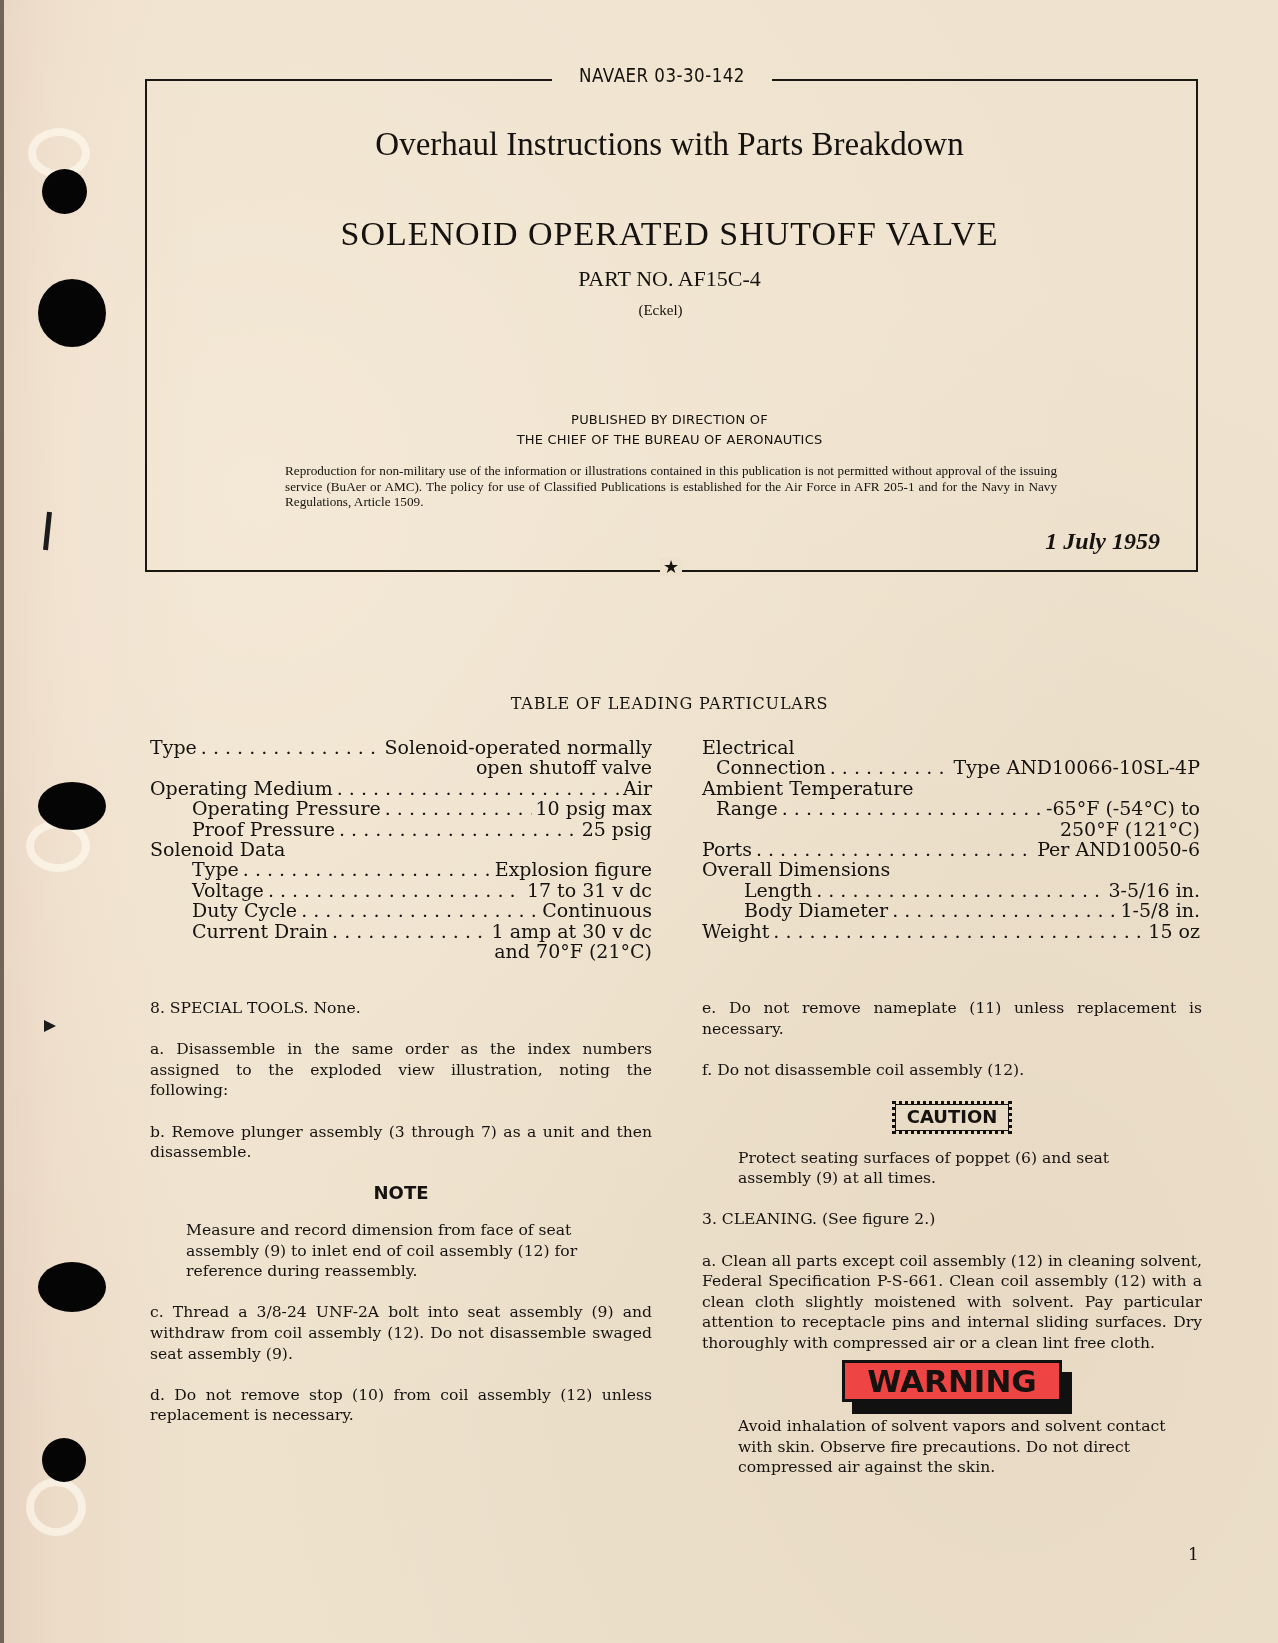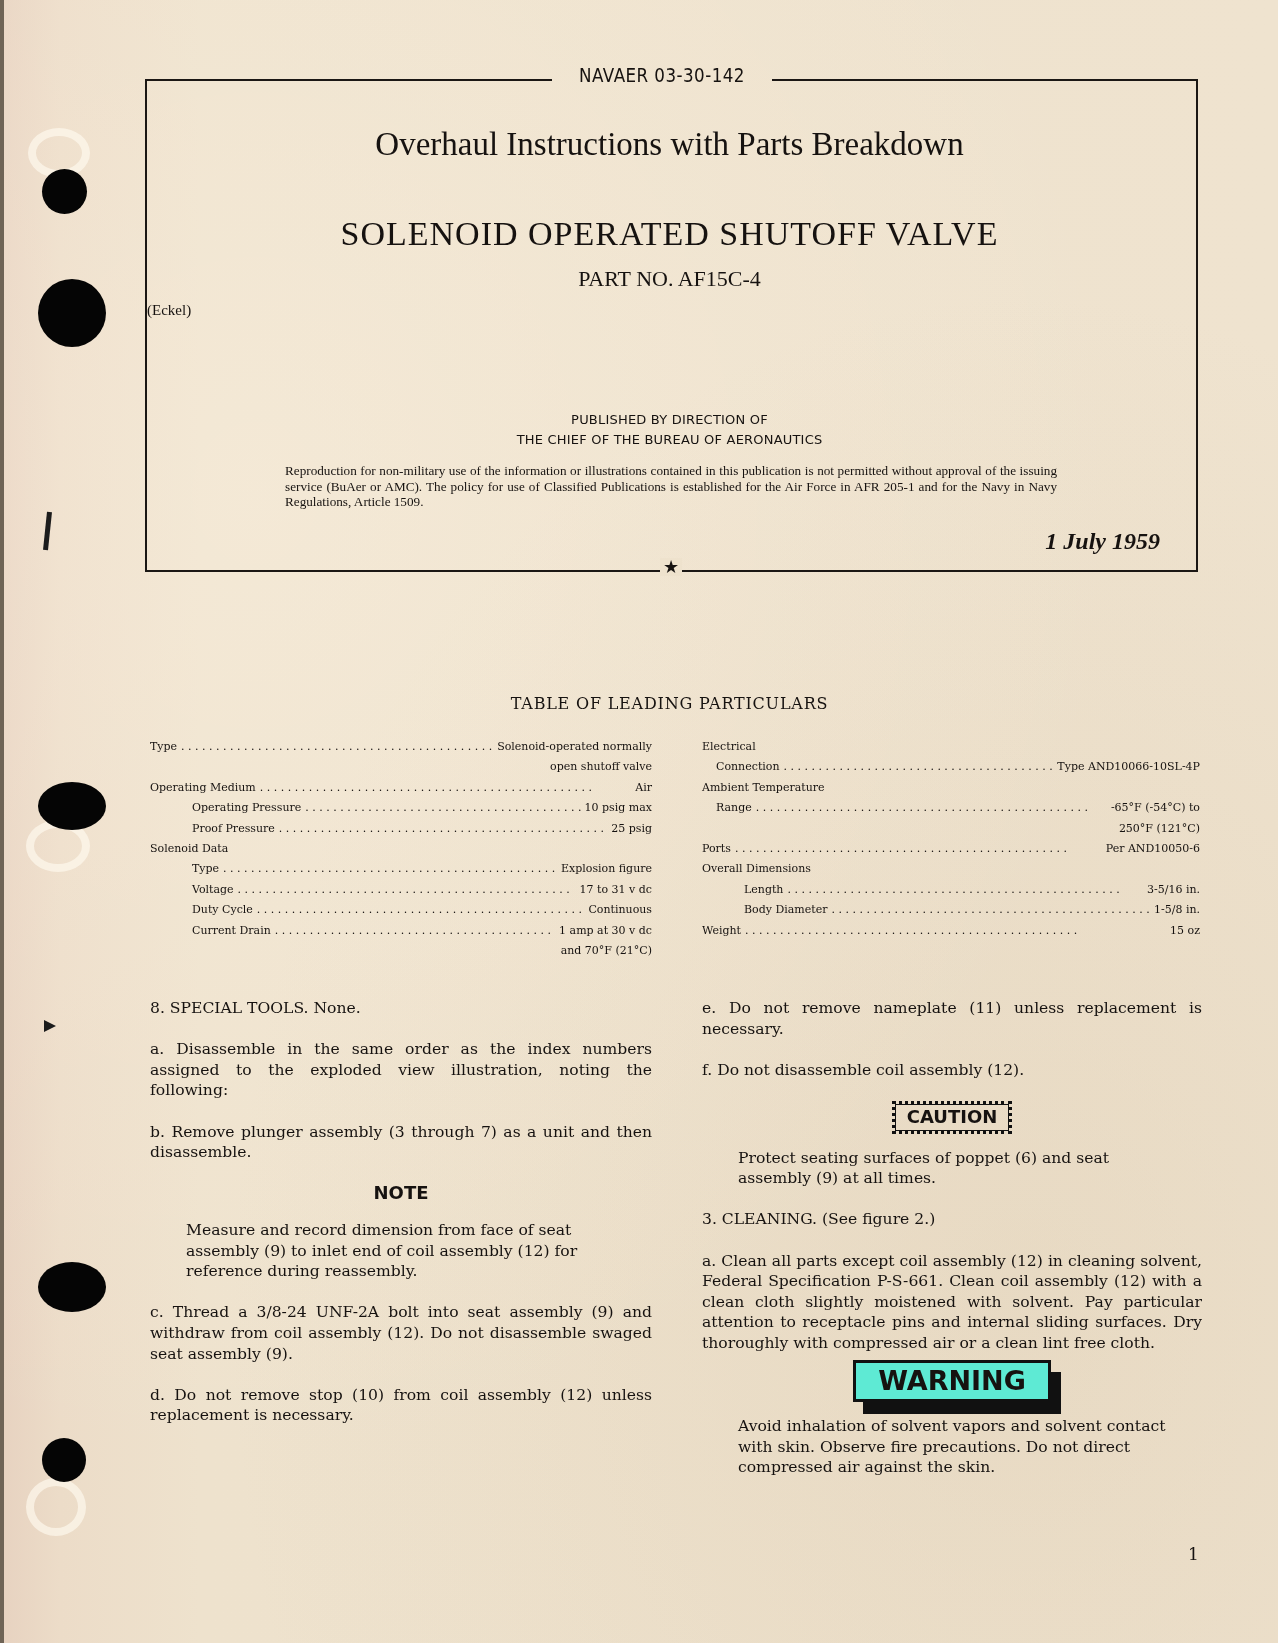--- a/index.html
+++ b/index.html
@@ -51,21 +51,21 @@
     }
     .item-title {
       position: absolute; left: 145px; width: 1049px; text-align: center; top: 215px;
       font-family: "Liberation Serif", serif; font-size: 34px; letter-spacing: 1px;
     }
     .part-no {
       position: absolute; left: 145px; width: 1049px; text-align: center; top: 266px;
       font-family: "Liberation Serif", serif; font-size: 22px;
     }
     .manufacturer {
-      position: absolute; left: 147px; width: 1049px; text-align: left; top: 302px;
+      position: absolute; left: 136px; width: 1049px; text-align: center; top: 302px;
       font-family: "Liberation Serif", serif; font-size: 15px;
     }
     .authority {
       position: absolute; left: 145px; width: 1049px; text-align: center; top: 410px;
       font-family: "DejaVu Sans", sans-serif; font-size: 13px; line-height: 20px;
       letter-spacing: 0.2px;
     }
     .notice {
       position: absolute; left: 285px; width: 772px; top: 463px;
       font-family: "Liberation Serif", serif; font-size: 13.2px; line-height: 15.6px;
@@ -81,21 +81,21 @@
       font-family: "DejaVu Sans", sans-serif;
     }
 
     
     .table-heading {
       position: absolute; left: 145px; width: 1049px; text-align: center; top: 694px;
       font-size: 16px; letter-spacing: 0.8px;
     }
     .lp-col {
       position: absolute; top: 737px;
-      font-size: 11px; line-height: 20.4px;
+      font-size: 19px; line-height: 20.4px;
     }
     .lp-left { left: 150px; width: 502px; }
     .lp-right { left: 702px; width: 498px; }
     .lp-row { display: flex; align-items: baseline; white-space: nowrap; height: 20.4px; }
     .lp-label { flex: 0 0 auto; }
     .lp-dots {
       flex: 1 1 auto; overflow: hidden; margin: 0 4px;
       letter-spacing: 3px;
     }
     .lp-dots::before {
@@ -125,23 +125,23 @@
     .caution-wrap { text-align: center; margin: 0 0 14px 0; }
     .caution-box {
       display: inline-block; padding: 3px 12px;
       border: 3px dotted #111;
       font-family: "DejaVu Sans", sans-serif; font-weight: bold; font-size: 18px;
       box-shadow: inset 0 0 0 1px #111;
     }
     .warning-wrap { text-align: center; margin: 6px 0 14px 0; }
     .warning-box {
       display: inline-block; padding: 8px 22px; position: relative;
-      border: 3px solid #111; background: #5eead4;
+      border: 3px solid #111; background: #ef4444;
       box-shadow: 10px 12px 0 #111;
-      font-family: "DejaVu Sans", sans-serif; font-weight: bold; font-size: 27px;
+      font-family: "DejaVu Sans", sans-serif; font-weight: bold; font-size: 31px;
     }
     .page-number {
       position: absolute; left: 1188px; top: 1544px; font-size: 17px;
     }
   </style>
 </head>
 <body>
 
 <div class="page-bg"></div>
 <div class="left-edge"></div>

